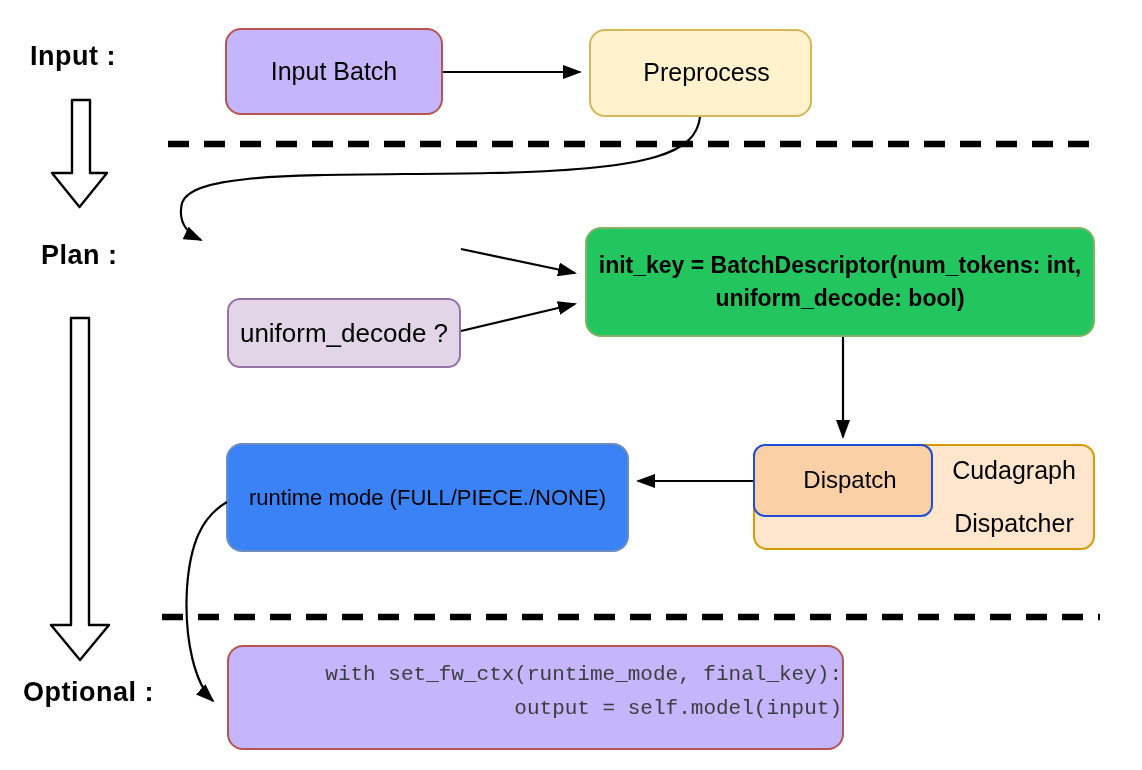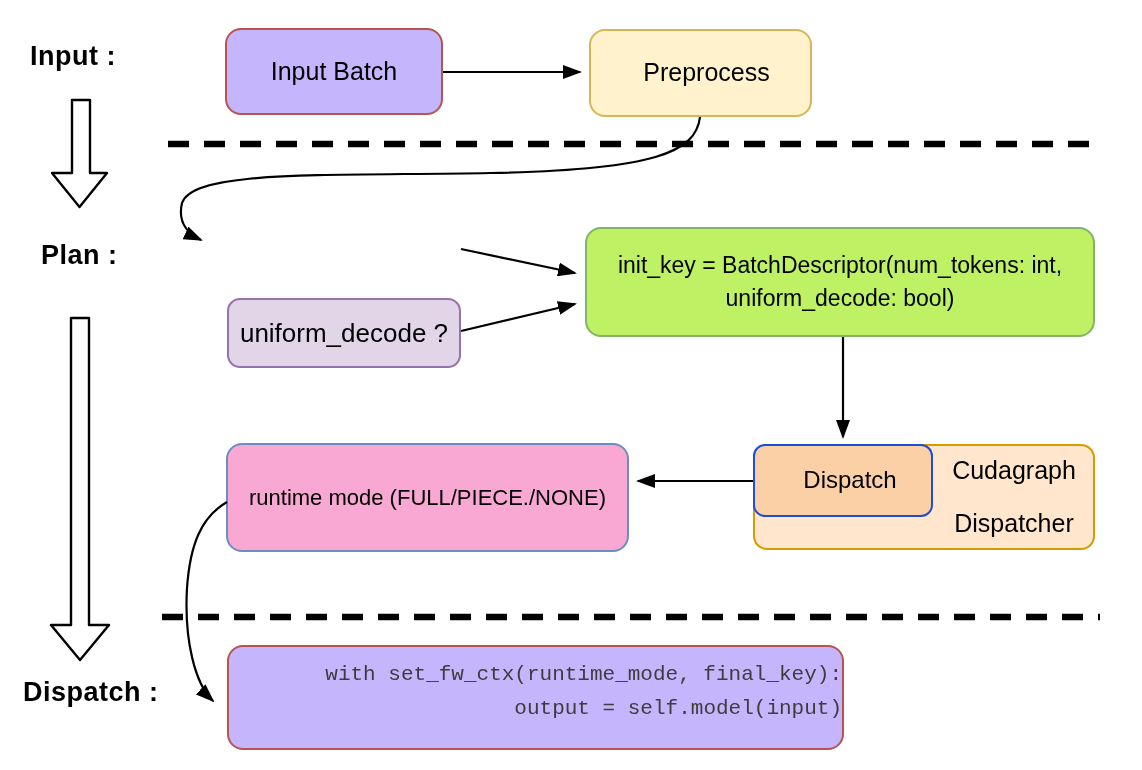--- a/index.html
+++ b/index.html
@@ -13,24 +13,24 @@
   }
   .node{
     position:absolute;display:flex;flex-direction:column;
     align-items:center;justify-content:center;
     box-sizing:border-box;color:#000;text-align:center;
   }
   .node .ln{white-space:pre;line-height:1.42;}
   .box-red   {background:#c4b5fd;border:2px solid #b85450;border-radius:16px;}
   .box-yellow{background:#fff2cc;border:2px solid #d6b656;border-radius:16px;padding-left:12px;}
   .box-purple{background:#e1d5e7;border:2px solid #9673a6;border-radius:13px;}
-  .box-green {background:#bef264;border:2px solid #82b366;border-radius:16px;}
+  .box-green {background:#22c55e;border:2px solid #82b366;border-radius:16px;font-weight:bold;}
   .box-orange{background:#ffe6cc;border:2px solid #d79b00;border-radius:14px;}
   .box-orange-inner{background:#fbd0a7;border:2px solid #1d4ed8;border-radius:12px;padding-left:14px;}
-  .box-blue  {background:#f9a8d4;border:2px solid #6c8ebf;border-radius:16px;}
+  .box-blue  {background:#3b82f6;border:2px solid #6c8ebf;border-radius:16px;}
 
   #node-input-batch   {left:225px;top:28px;width:218px;height:87px;font-size:25px;}
   #node-preprocess    {left:589px;top:29px;width:223px;height:88px;font-size:25px;}
   #node-cg-padding    {left:227px;top:210px;width:234px;height:71px;font-size:26px;}
   #node-uniform-decode{left:227px;top:298px;width:234px;height:70px;font-size:26px;}
   #node-init-key      {left:585px;top:227px;width:510px;height:110px;font-size:23px;}
   #node-dispatcher    {left:753px;top:444px;width:342px;height:106px;}
   #node-dispatch      {left:753px;top:444px;width:180px;height:73px;font-size:24px;z-index:2;}
   #dispatcher-caption {position:absolute;left:933px;top:444px;width:162px;height:106px;
                        display:flex;flex-direction:column;align-items:center;justify-content:center;
@@ -45,21 +45,21 @@
   #connector-layer{position:absolute;left:0;top:0;width:1142px;height:770px;
                    z-index:3;pointer-events:none;}
 </style>
 </head>
 <body>
 
 <div id="stage">
 
   <div class="stage-label" style="left:30px;top:41px;">Input :</div>
   <div class="stage-label" style="left:41px;top:240px;">Plan :</div>
-  <div class="stage-label" style="left:23px;top:677px;">Dispatch :</div>
+  <div class="stage-label" style="left:23px;top:677px;">Optional :</div>
 
   <div id="node-input-batch" class="node box-red">
     <span class="ln">Input Batch</span>
   </div>
 
   <div id="node-preprocess" class="node box-yellow">
     <span class="ln">Preprocess</span>
   </div>
 
 

